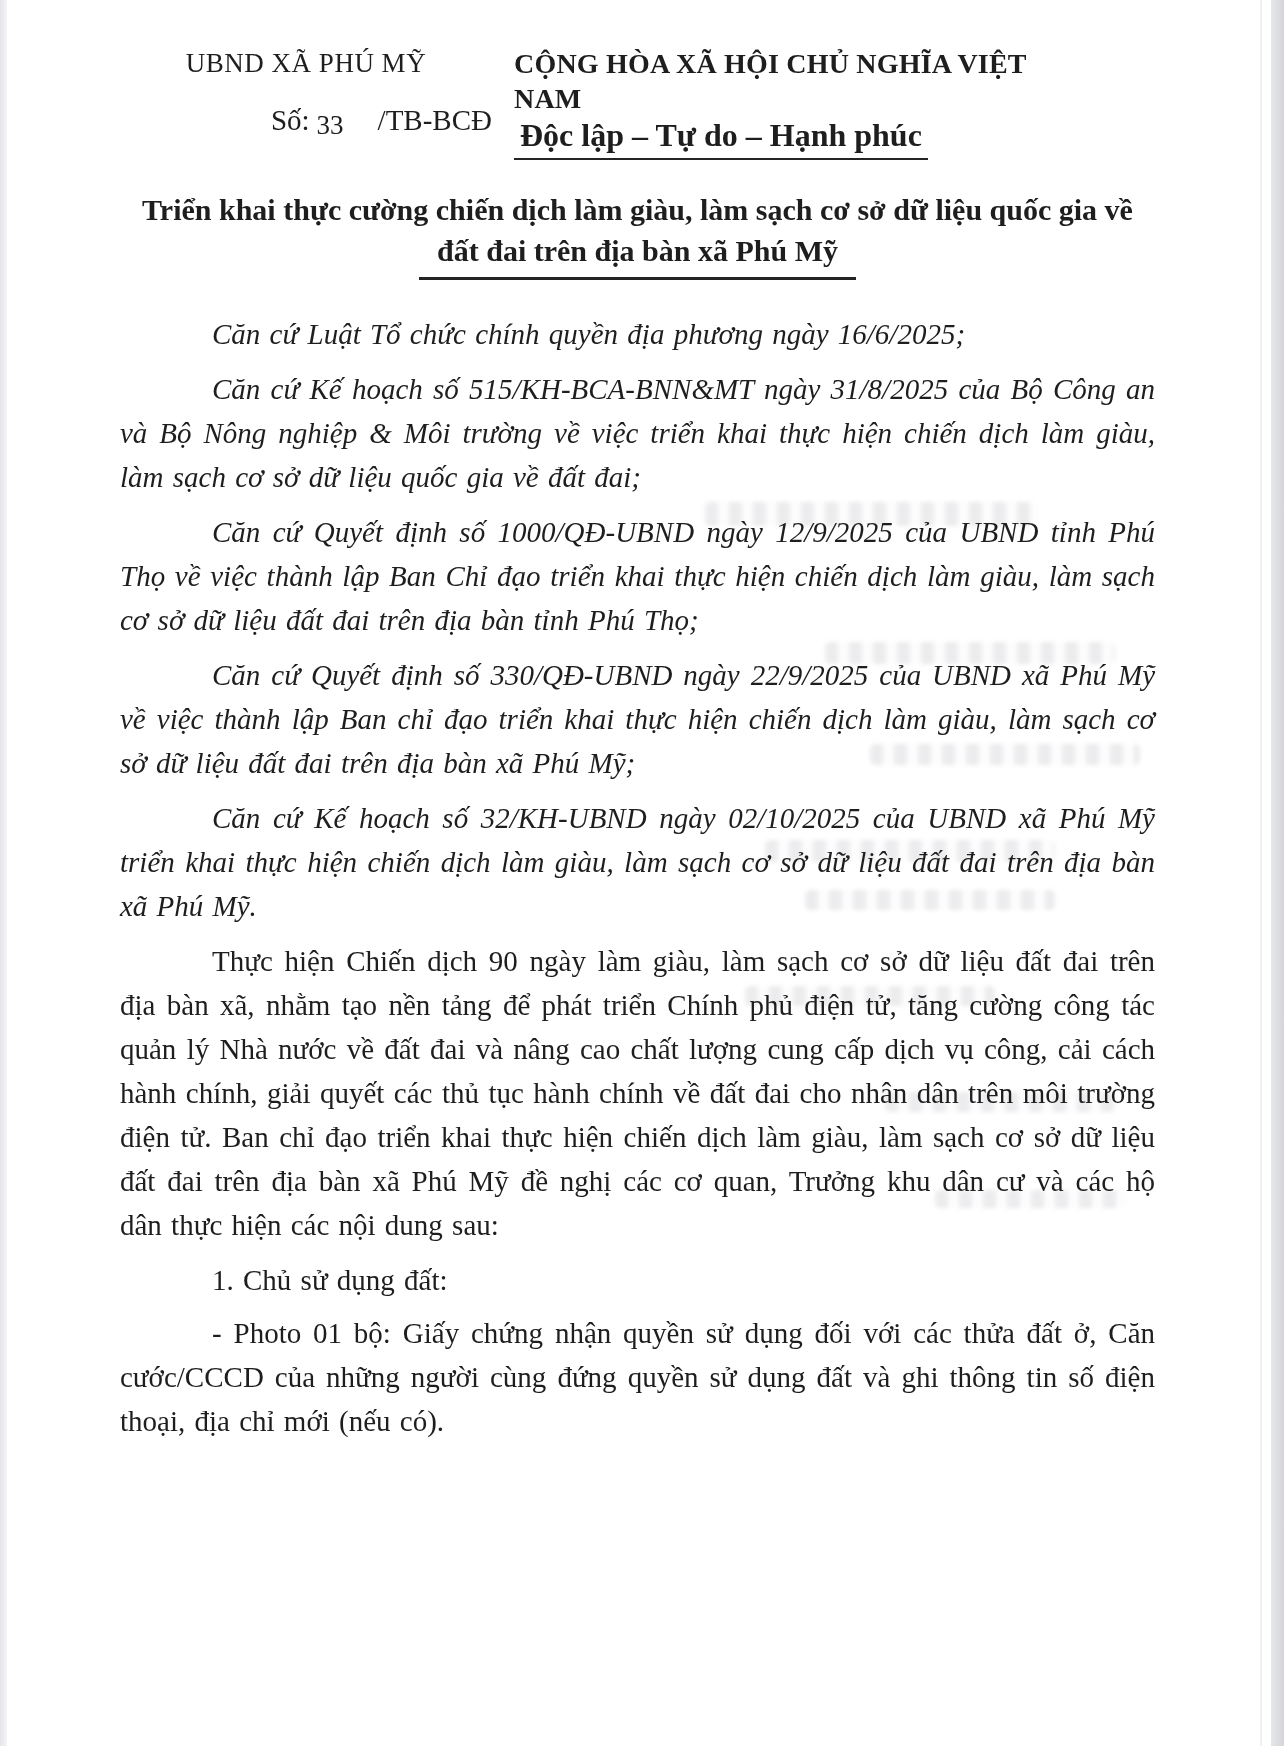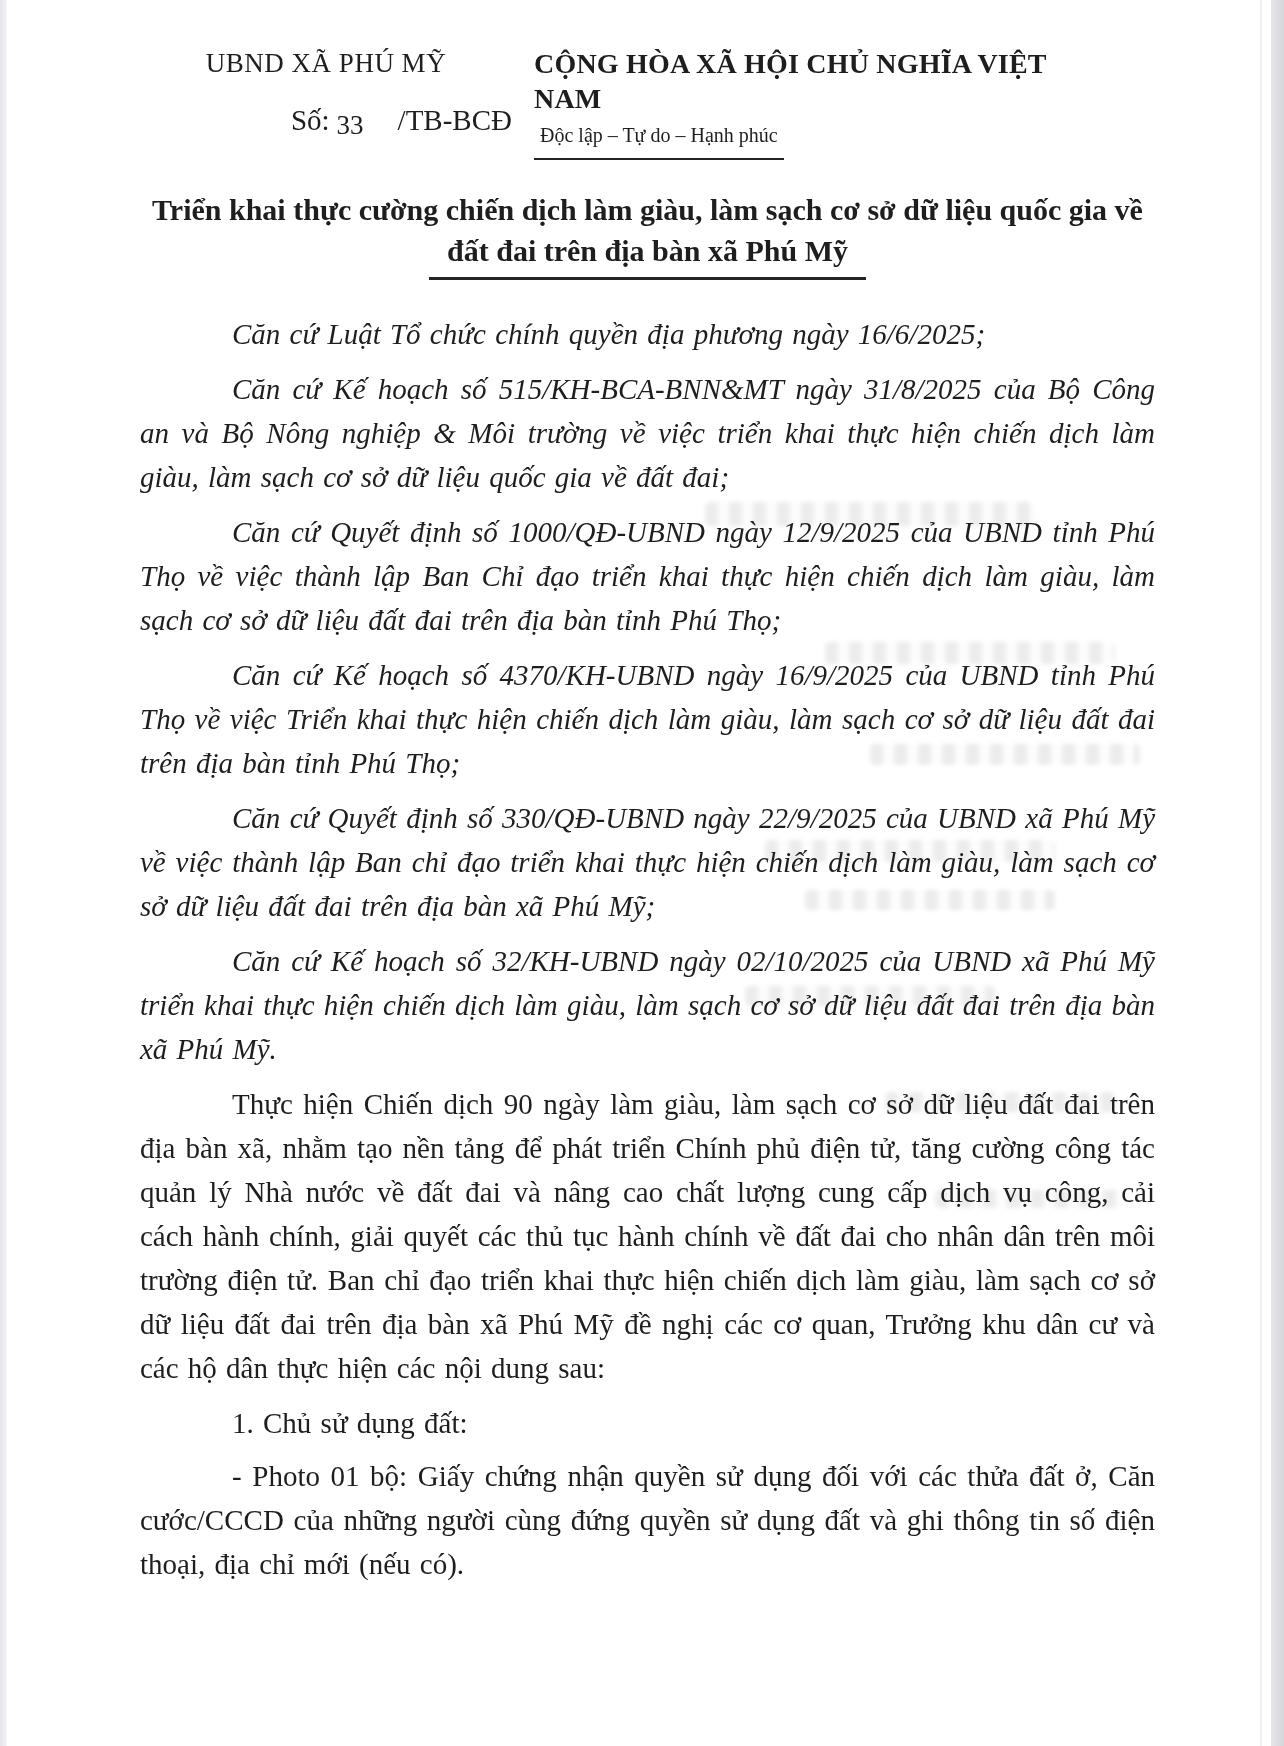--- a/index.html
+++ b/index.html
@@ -32,40 +32,39 @@
       rgba(110,112,124,0.13) 0 13px, rgba(110,112,124,0.02) 13px 24px);
     filter: blur(2.2px);
     border-radius: 5px;
     pointer-events: none;
   }
   .content {
     position: relative;
     padding: 46px 129px 15px 120px;
     height: 100%;
     box-sizing: border-box;
-    margin-left: 20px;
   }
   
   .doc-header { display: flex; align-items: flex-start; }
   .header-left { width: 372px; text-align: center; flex: none; }
   .header-right { width: 548px; flex: none; margin-left: 22px; }
   .org-parent { font-size: 27px; line-height: 35px; letter-spacing: 0.5px; }
   .org-name-wrap { margin-top: 1px; }
   .org-name {
     display: inline-block;
     font-size: 28px; font-weight: bold; line-height: 34px;
     border-bottom: 2.5px solid #242424; padding: 0 4px 5px 4px;
     letter-spacing: 0.5px;
   }
   .doc-number { margin-top: 23px; font-size: 29px; text-align: right; }
   .country { font-size: 28px; font-weight: bold; line-height: 35px; letter-spacing: 0.2px; }
   .motto-wrap { margin-top: 2px; }
   .motto {
     display: inline-block;
-    font-size: 20px; font-weight: normal; line-height: 34px;
+    font-size: 32px; font-weight: bold; line-height: 34px;
     border-bottom: 2.5px solid #242424; padding: 0 6px 6px 6px;
   }
   .date-line { margin-top: 20px; font-size: 29px; font-style: italic; }
   .filled-num {
     font-style: normal;
     font-size: 27px;
     position: relative; top: 3px;
   }
   .num-day, .num-month { margin: 0 9px; }
   .num-doc { margin-left: 7px; margin-right: 34px; top: 4px; }
@@ -130,21 +129,20 @@
       <div class="title-sub">
         <span>Triển khai thực cường chiến dịch làm giàu, làm sạch cơ sở dữ liệu quốc gia về</span><br>
         <span class="title-underline">đất đai trên địa bàn xã Phú Mỹ</span>
       </div>
     </div>
 
     <main class="doc-body">
       <p class="italic">Căn cứ Luật Tổ chức chính quyền địa phương ngày 16/6/2025;</p>
       <p class="italic">Căn cứ Kế hoạch số 515/KH-BCA-BNN&amp;MT ngày 31/8/2025 của Bộ Công an và Bộ Nông nghiệp &amp; Môi trường về việc triển khai thực hiện chiến dịch làm giàu, làm sạch cơ sở dữ liệu quốc gia về đất đai;</p>
       <p class="italic">Căn cứ Quyết định số 1000/QĐ-UBND ngày 12/9/2025 của UBND tỉnh Phú Thọ về việc thành lập Ban Chỉ đạo triển khai thực hiện chiến dịch làm giàu, làm sạch cơ sở dữ liệu đất đai trên địa bàn tỉnh Phú Thọ;</p>
-      <p class="italic">Căn cứ Kế hoạch số 4370/KH-UBND ngày 16/9/2025 của UBND tỉnh Phú Thọ về việc Triển khai thực hiện chiến dịch làm giàu, làm sạch cơ sở dữ liệu đất đai trên địa bàn tỉnh Phú Thọ;</p>
       <p class="italic">Căn cứ Quyết định số 330/QĐ-UBND ngày 22/9/2025 của UBND xã Phú Mỹ về việc thành lập Ban chỉ đạo triển khai thực hiện chiến dịch làm giàu, làm sạch cơ sở dữ liệu đất đai trên địa bàn xã Phú Mỹ;</p>
       <p class="italic">Căn cứ Kế hoạch số 32/KH-UBND ngày 02/10/2025 của UBND xã Phú Mỹ triển khai thực hiện chiến dịch làm giàu, làm sạch cơ sở dữ liệu đất đai trên địa bàn xã Phú Mỹ.</p>
       <p class="normal">Thực hiện Chiến dịch 90 ngày làm giàu, làm sạch cơ sở dữ liệu đất đai trên địa bàn xã, nhằm tạo nền tảng để phát triển Chính phủ điện tử, tăng cường công tác quản lý Nhà nước về đất đai và nâng cao chất lượng cung cấp dịch vụ công, cải cách hành chính, giải quyết các thủ tục hành chính về đất đai cho nhân dân trên môi trường điện tử. Ban chỉ đạo triển khai thực hiện chiến dịch làm giàu, làm sạch cơ sở dữ liệu đất đai trên địa bàn xã Phú Mỹ đề nghị các cơ quan, Trưởng khu dân cư và các hộ dân thực hiện các nội dung sau:</p>
       <p class="heading">1. Chủ sử dụng đất:</p>
       <p class="normal">- Photo 01 bộ: Giấy chứng nhận quyền sử dụng đối với các thửa đất ở, Căn cước/CCCD của những người cùng đứng quyền sử dụng đất và ghi thông tin số điện thoại, địa chỉ mới (nếu có).</p>
     </main>
 
   </div>
 </div>
 

